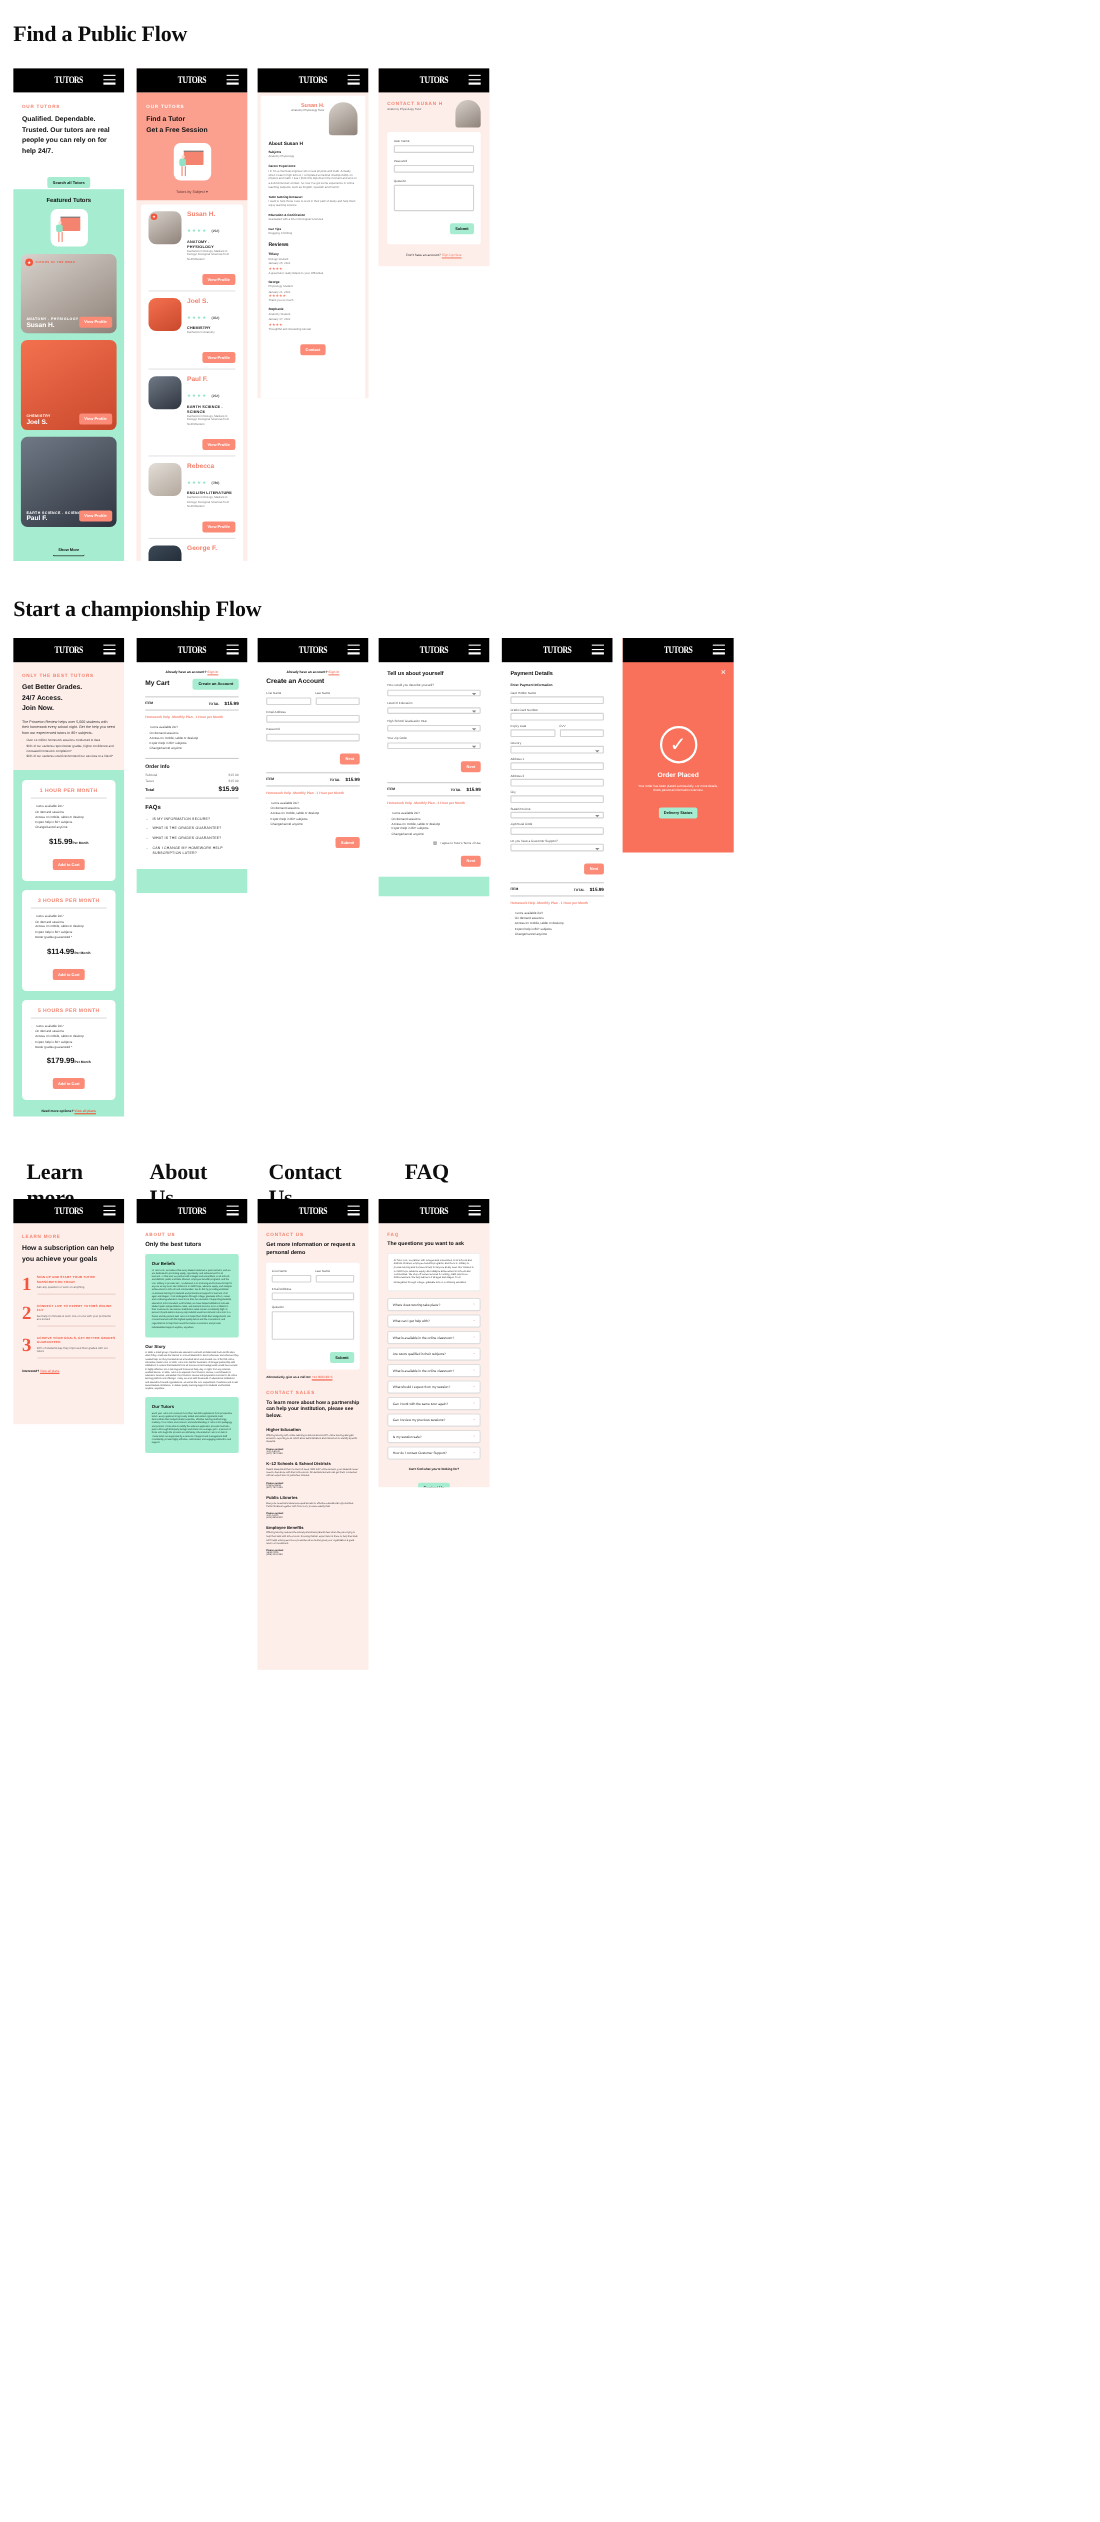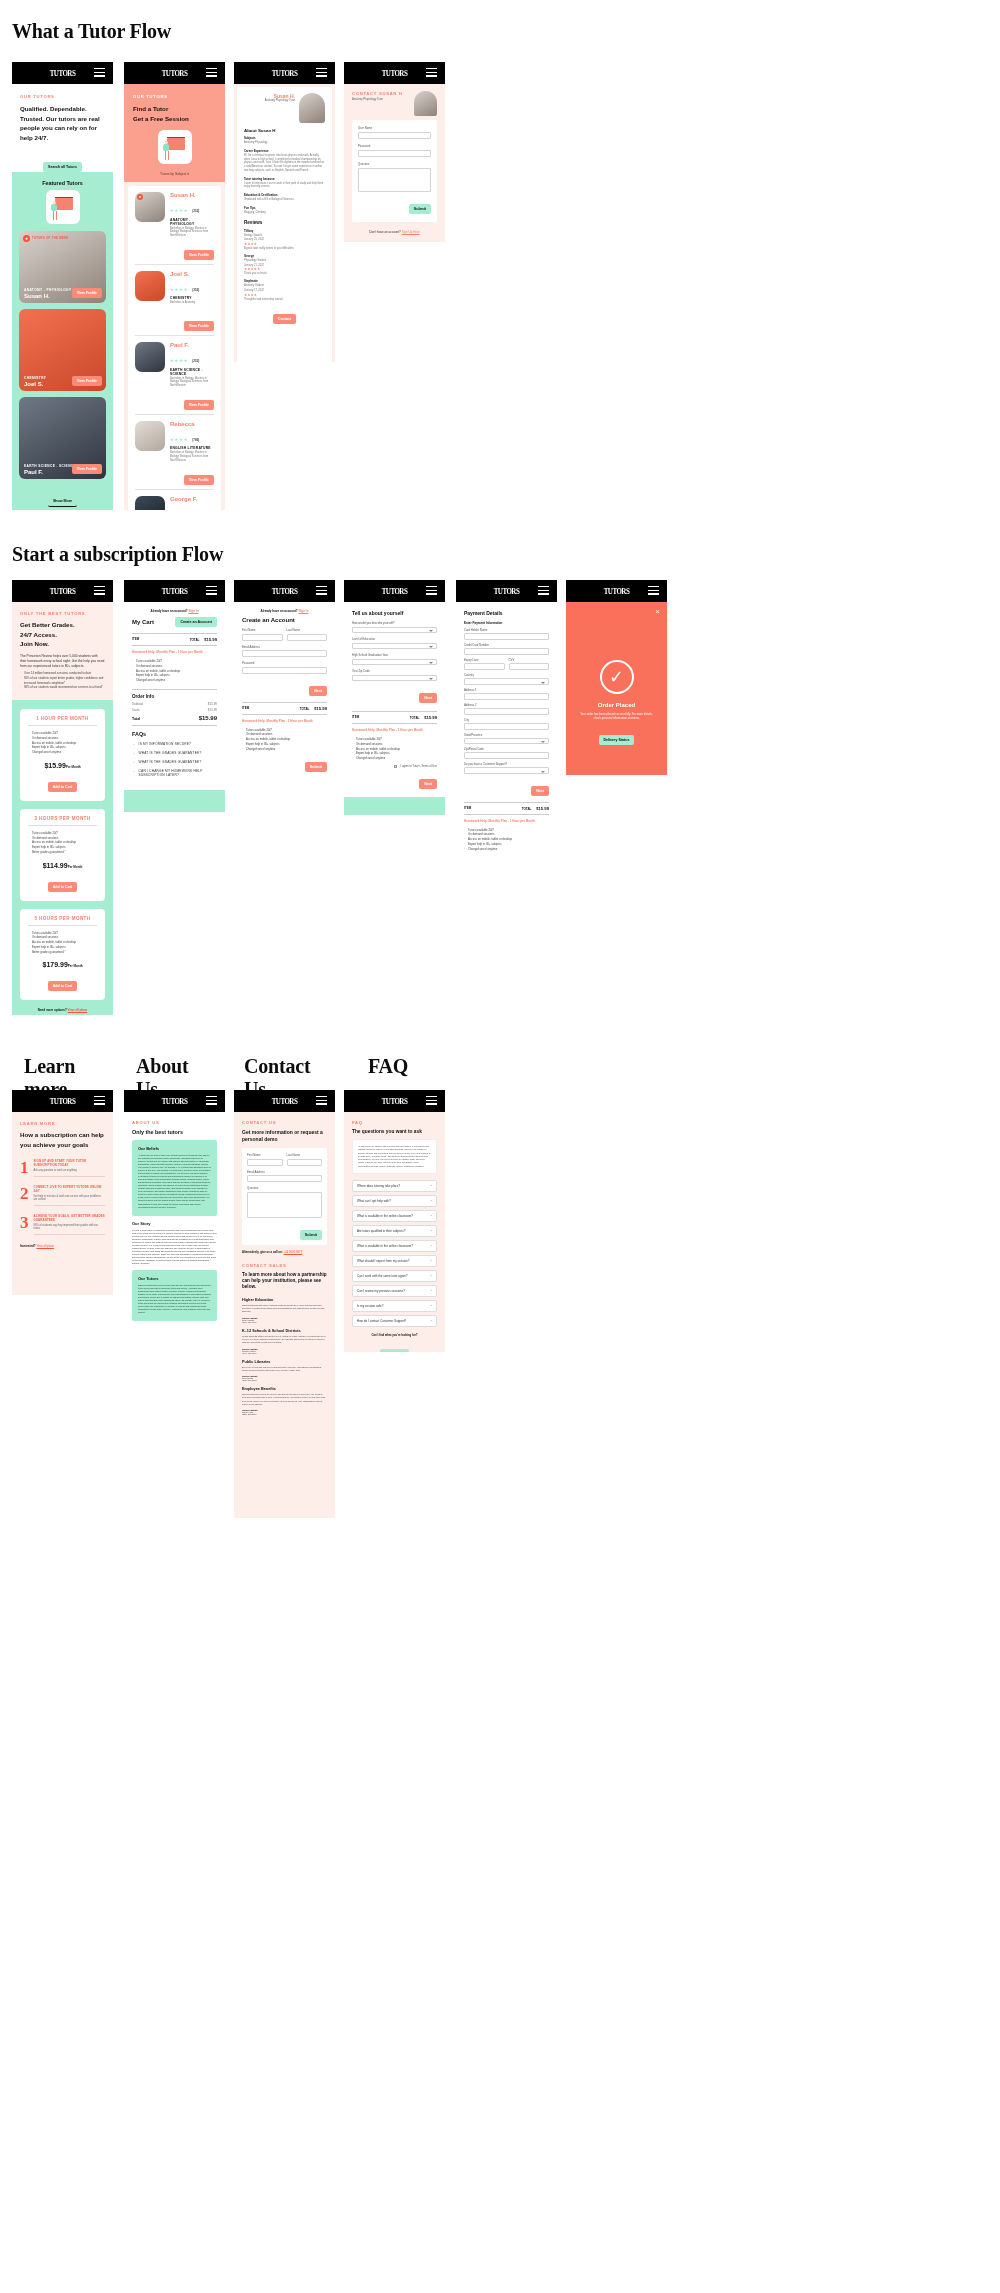--- a/index.html
+++ b/index.html
@@ -117,22 +117,22 @@
 
   .chk-circle{ width:34px;height:34px;border-radius:50%;border:2px solid #fff;
         margin:0 auto; display:flex;align-items:center;justify-content:center;
         color:#fff; font-size:18px; }
 </style>
 </head>
 <body>
 
 <div class="board">
 
-  <div class="sec-title" id="sec1-title">What a Tutor Flow</div>
-  <div class="sec-title" id="sec2-title">Start a subscription Flow</div>
+  <div class="sec-title" id="sec1-title">Find a Public Flow</div>
+  <div class="sec-title" id="sec2-title">Start a championship Flow</div>
   <div class="lbl-row">
     <div class="sec-title" style="left:12px;">Learn more</div>
     <div class="sec-title" style="left:124px;">About Us</div>
     <div class="sec-title" style="left:232px;">Contact Us</div>
     <div class="sec-title" style="left:356px;">FAQ</div>
   </div>
 
   <div class="phone" id="s1" style="left:12px; top:62px; width:101px; height:448px;">
     <div class="nav">
       <span class="logo">TUTORS</span>

